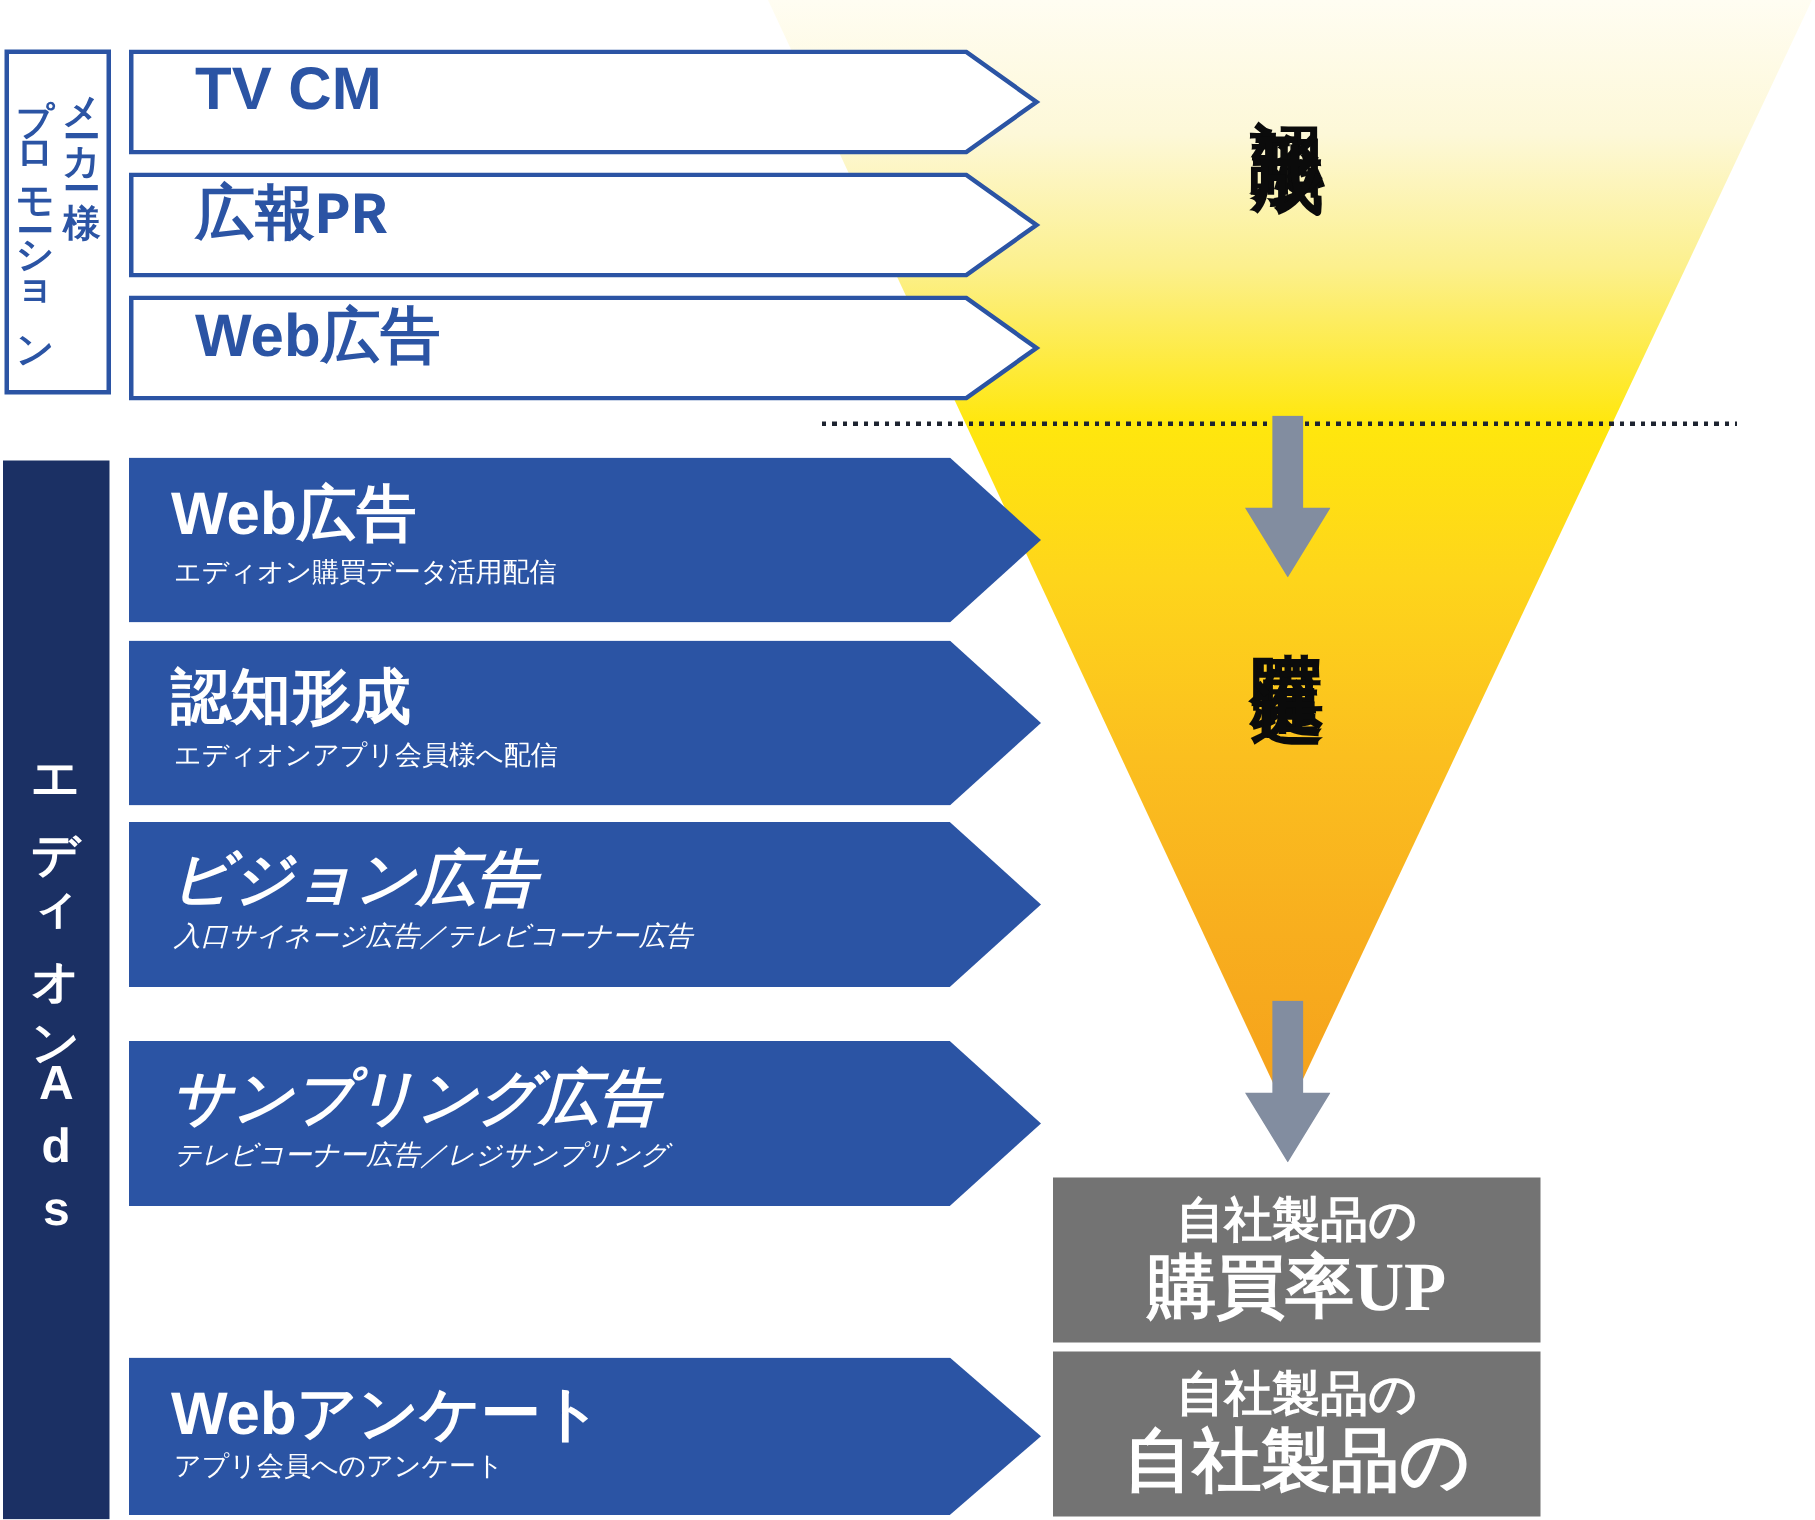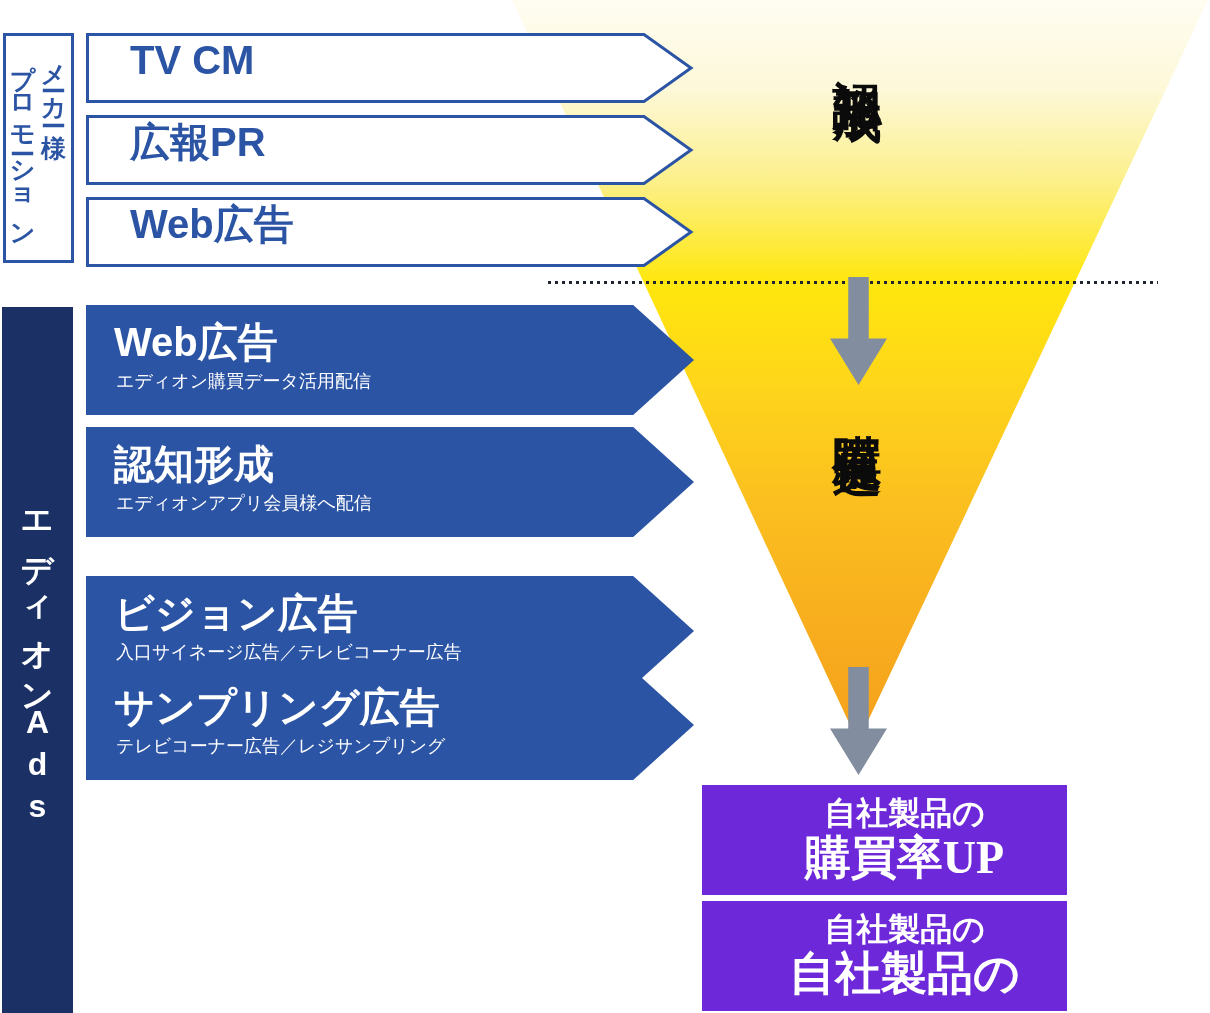--- a/index.html
+++ b/index.html
@@ -73,21 +73,21 @@
 
   
   .wb { position: absolute; left: 86px; width: 608px; height: 54px; }
   .wb svg { position: absolute; left: 0; top: 0; }
   .wb .wb-label {
     position: absolute; left: 44px; top: 50%;
     transform: translateY(-50%);
     font-size: 40px; font-weight: bold; color: #2b54a4;
     white-space: nowrap;
   }
-  #wb1 { top: 33px; } #wb2 { top: 115px; } #wb3 { top: 197px; }
+  #wb1 { top: 33px; } #wb2 { top: 115px; font-family: Liberation Mono, monospace; } #wb3 { top: 197px; }
 
   
   .sidebar {
     position: absolute; left: 2px; top: 307px;
     width: 71px; height: 706px;
     background: #1b3064;
     display: flex; align-items: center; justify-content: center;
   }
   .sidebar .vtext {
     writing-mode: vertical-rl;
@@ -98,41 +98,40 @@
   }
 
   
   .bb {
     position: absolute; left: 86px;
     width: 608px; height: 110px;
     background: #2b54a4; color: #ffffff;
     clip-path: polygon(0 0, 90% 0, 100% 50%, 90% 100%, 0 100%);
   }
   #bb1 { top: 305px; } #bb2 { top: 427px; }
-  #bb3 { top: 576px; } #bb4 { top: 670px; }
+  #bb3 { top: 548px; font-style: italic; } #bb4 { top: 694px; font-style: italic; }
   #bb5 { top: 905px; height: 105px; }
   .bb .bb-title {
     position: absolute; left: 28px; top: 10px;
     font-size: 40px; font-weight: bold; white-space: nowrap;
   }
   .bb .bb-sub {
     position: absolute; left: 30px; top: 64px;
     font-size: 18px; font-weight: 500; white-space: nowrap;
   }
   #bb5 .bb-sub { top: 60px; }
 
   
   .gbox {
     position: absolute; left: 702px;
     width: 325px; height: 110px;
-    background: #6d28d9; color: #ffffff;
+    background: #737373; color: #ffffff;
     display: flex; flex-direction: column;
     align-items: center; justify-content: center;
     text-align: center;
-    padding-left: 40px;
   }
   #gbox1 { top: 785px; } #gbox2 { top: 901px; }
   .gbox .l1 { font-size: 32px; font-weight: 600; line-height: 1.15; }
   .gbox .l2 { font-size: 46px; font-weight: 800; line-height: 1.15; font-family: Liberation Serif, serif; }
 </style>
 </head>
 <body>
 
 <div id="stage">
 
@@ -183,20 +182,24 @@
     <div class="bb-sub">エディオンアプリ会員様へ配信</div>
   </div>
   <div class="bb" id="bb3">
     <div class="bb-title">ビジョン広告</div>
     <div class="bb-sub">入口サイネージ広告／テレビコーナー広告</div>
   </div>
   <div class="bb" id="bb4">
     <div class="bb-title">サンプリング広告</div>
     <div class="bb-sub">テレビコーナー広告／レジサンプリング</div>
   </div>
+  <div class="bb" id="bb5">
+    <div class="bb-title">Webアンケート</div>
+    <div class="bb-sub">アプリ会員へのアンケート</div>
+  </div>
 
   <div class="gbox" id="gbox1">
     <div class="l1">自社製品の</div>
     <div class="l2">購買率UP</div>
   </div>
   <div class="gbox" id="gbox2">
     <div class="l1">自社製品の</div>
     <div class="l2">自社製品の</div>
   </div>
 

